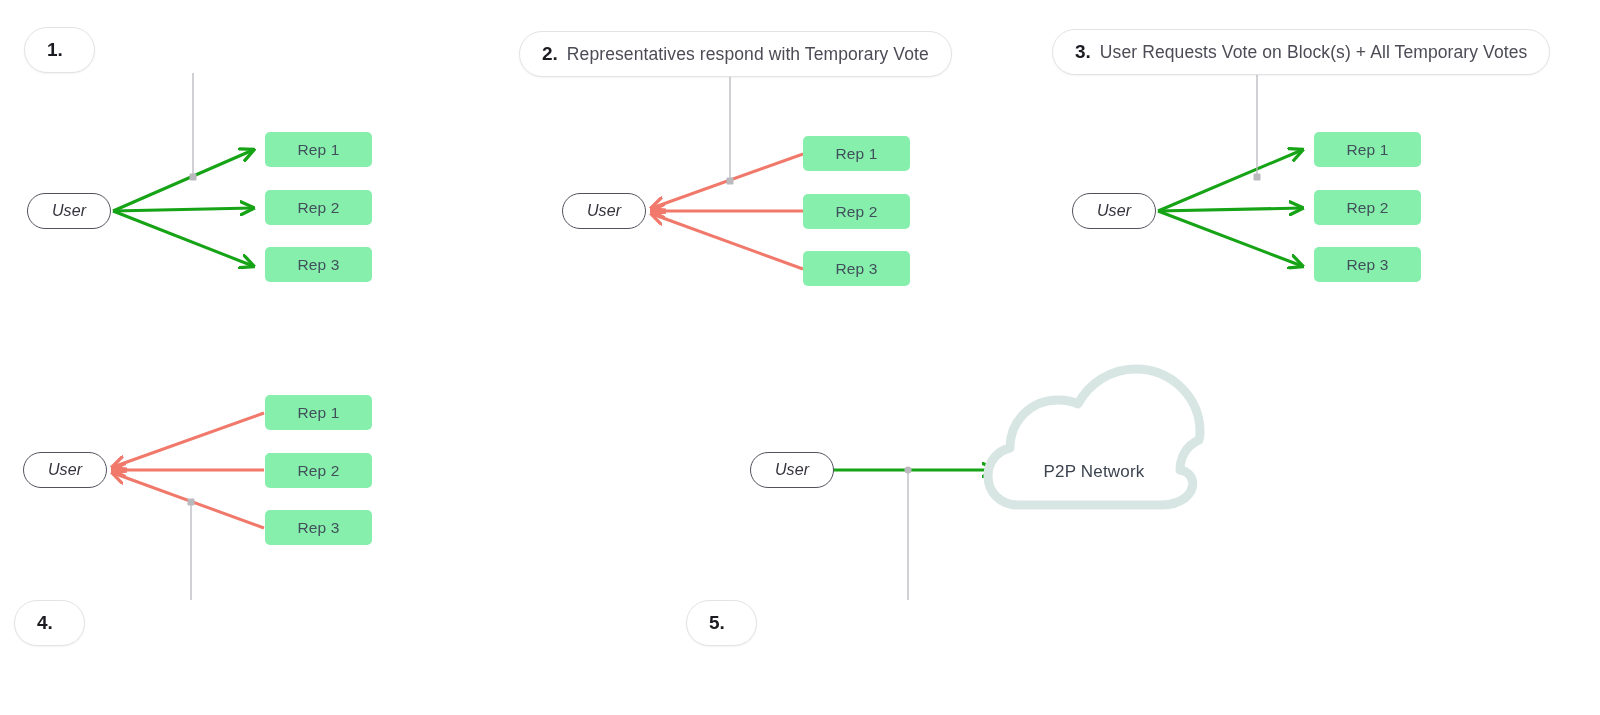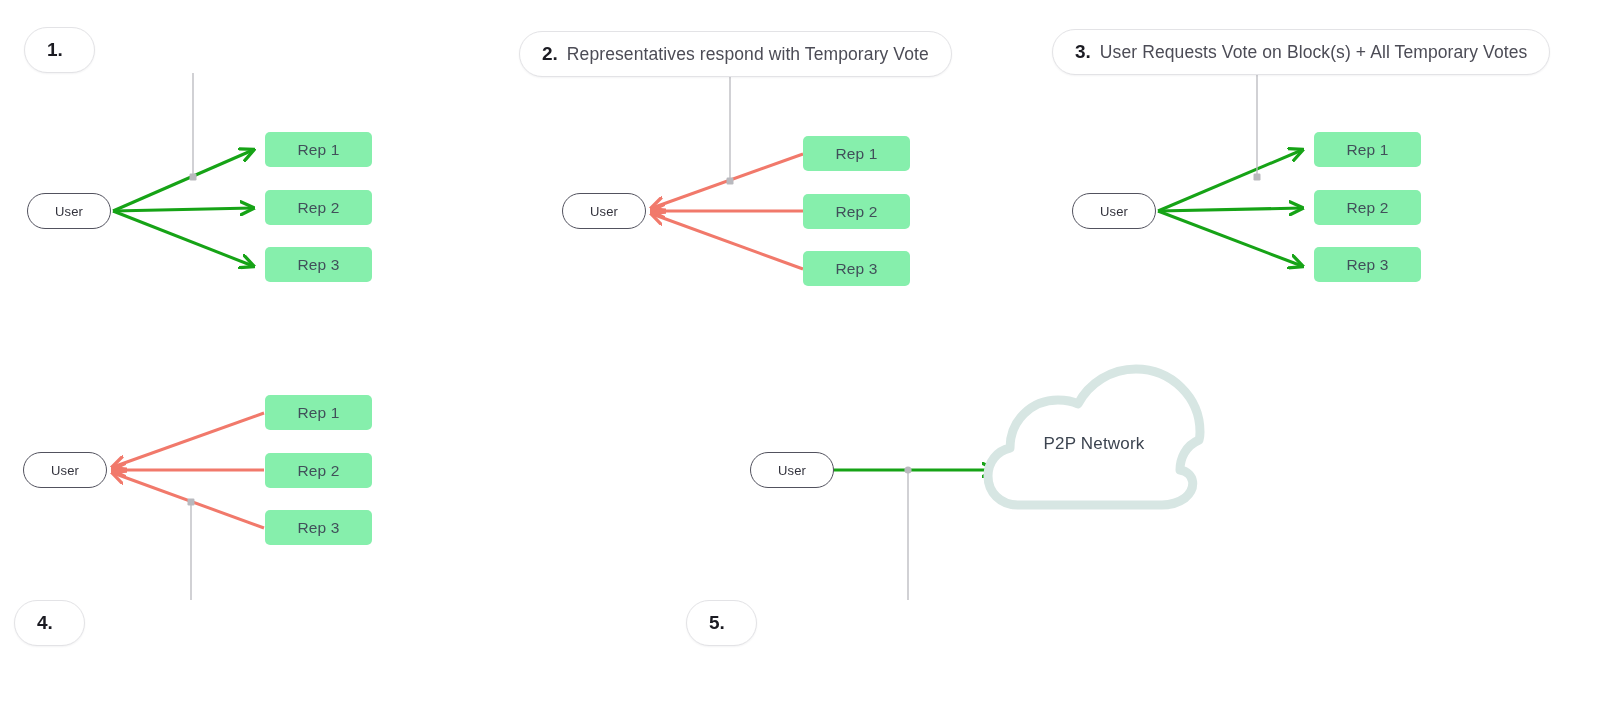--- a/index.html
+++ b/index.html
@@ -59,23 +59,24 @@
     height: 36px;
     display: flex;
     align-items: center;
     justify-content: center;
     background: #ffffff;
     border: 1.3px solid #52525e;
     border-radius: 18px;
     z-index: 4;
   }
   .user-pill span {
-    font-size: 13px;
+    font-size: 16px;
     color: #33333d;
     letter-spacing: 0.1px;
+    font-style: italic;
   }
 
   
   .rep-box {
     position: absolute;
     box-sizing: border-box;
     width: 107px;
     height: 35px;
     display: flex;
     align-items: center;
@@ -243,16 +244,16 @@
 <div class="user-pill" style="left:23px; top:452px;">
   <span>User</span>
 </div>
 <div class="step-pill" style="left:14px; top:600px;">
   <span class="step-num">4.</span>
 </div>
 
 <div class="user-pill" style="left:750px; top:452px;">
   <span>User</span>
 </div>
-<div class="cloud-label" style="left:1032px; top:434px; width:124px; text-align:center;">P2P Network</div>
+<div class="cloud-label" style="left:1032px; top:462px; width:124px; text-align:center;">P2P Network</div>
 <div class="step-pill" style="left:686px; top:600px;">
   <span class="step-num">5.</span>
 </div>
 
 </body></html>

